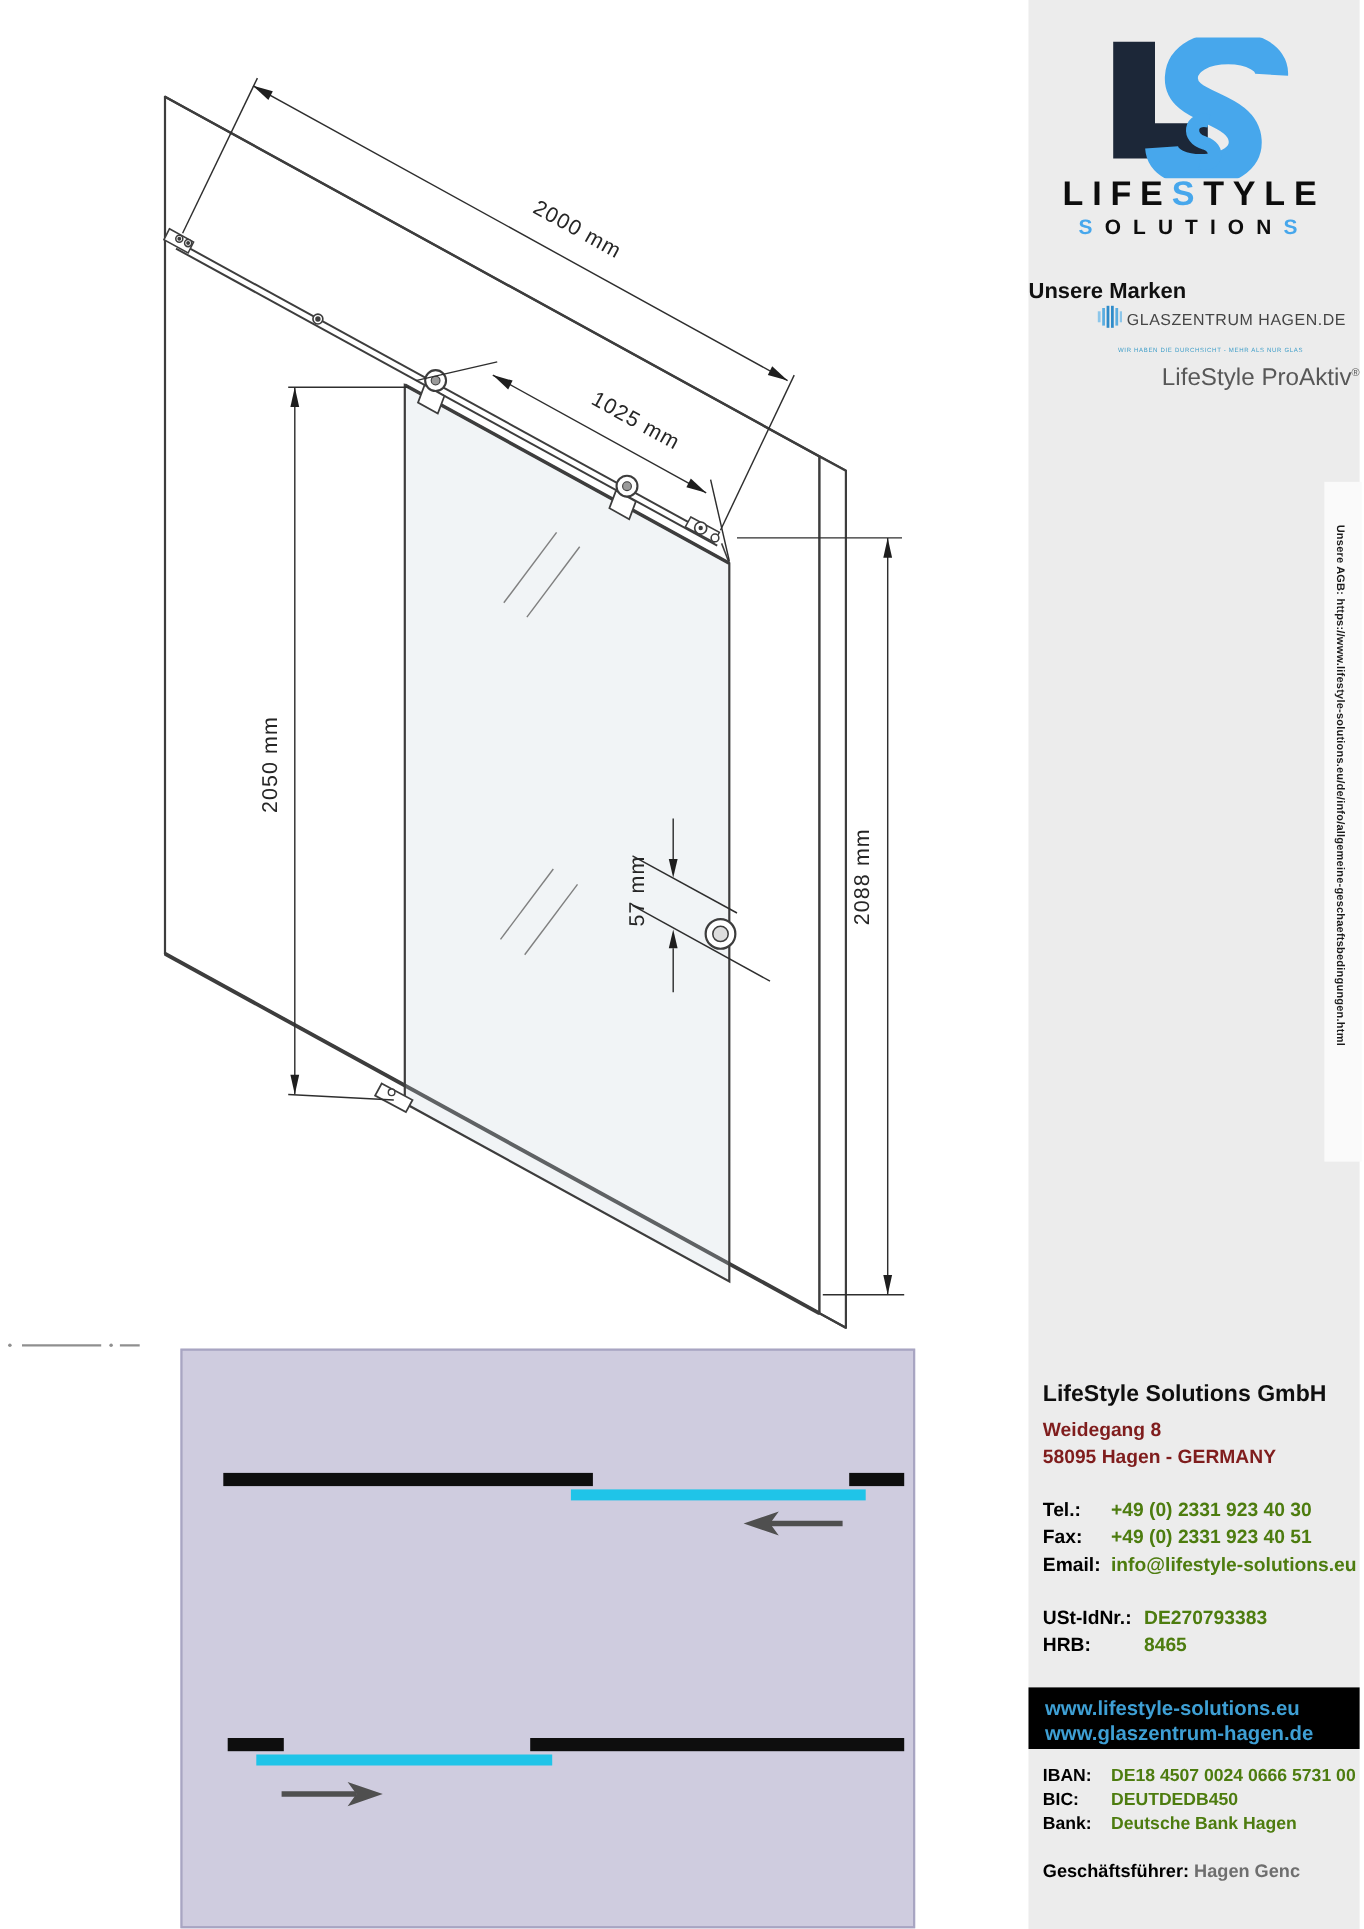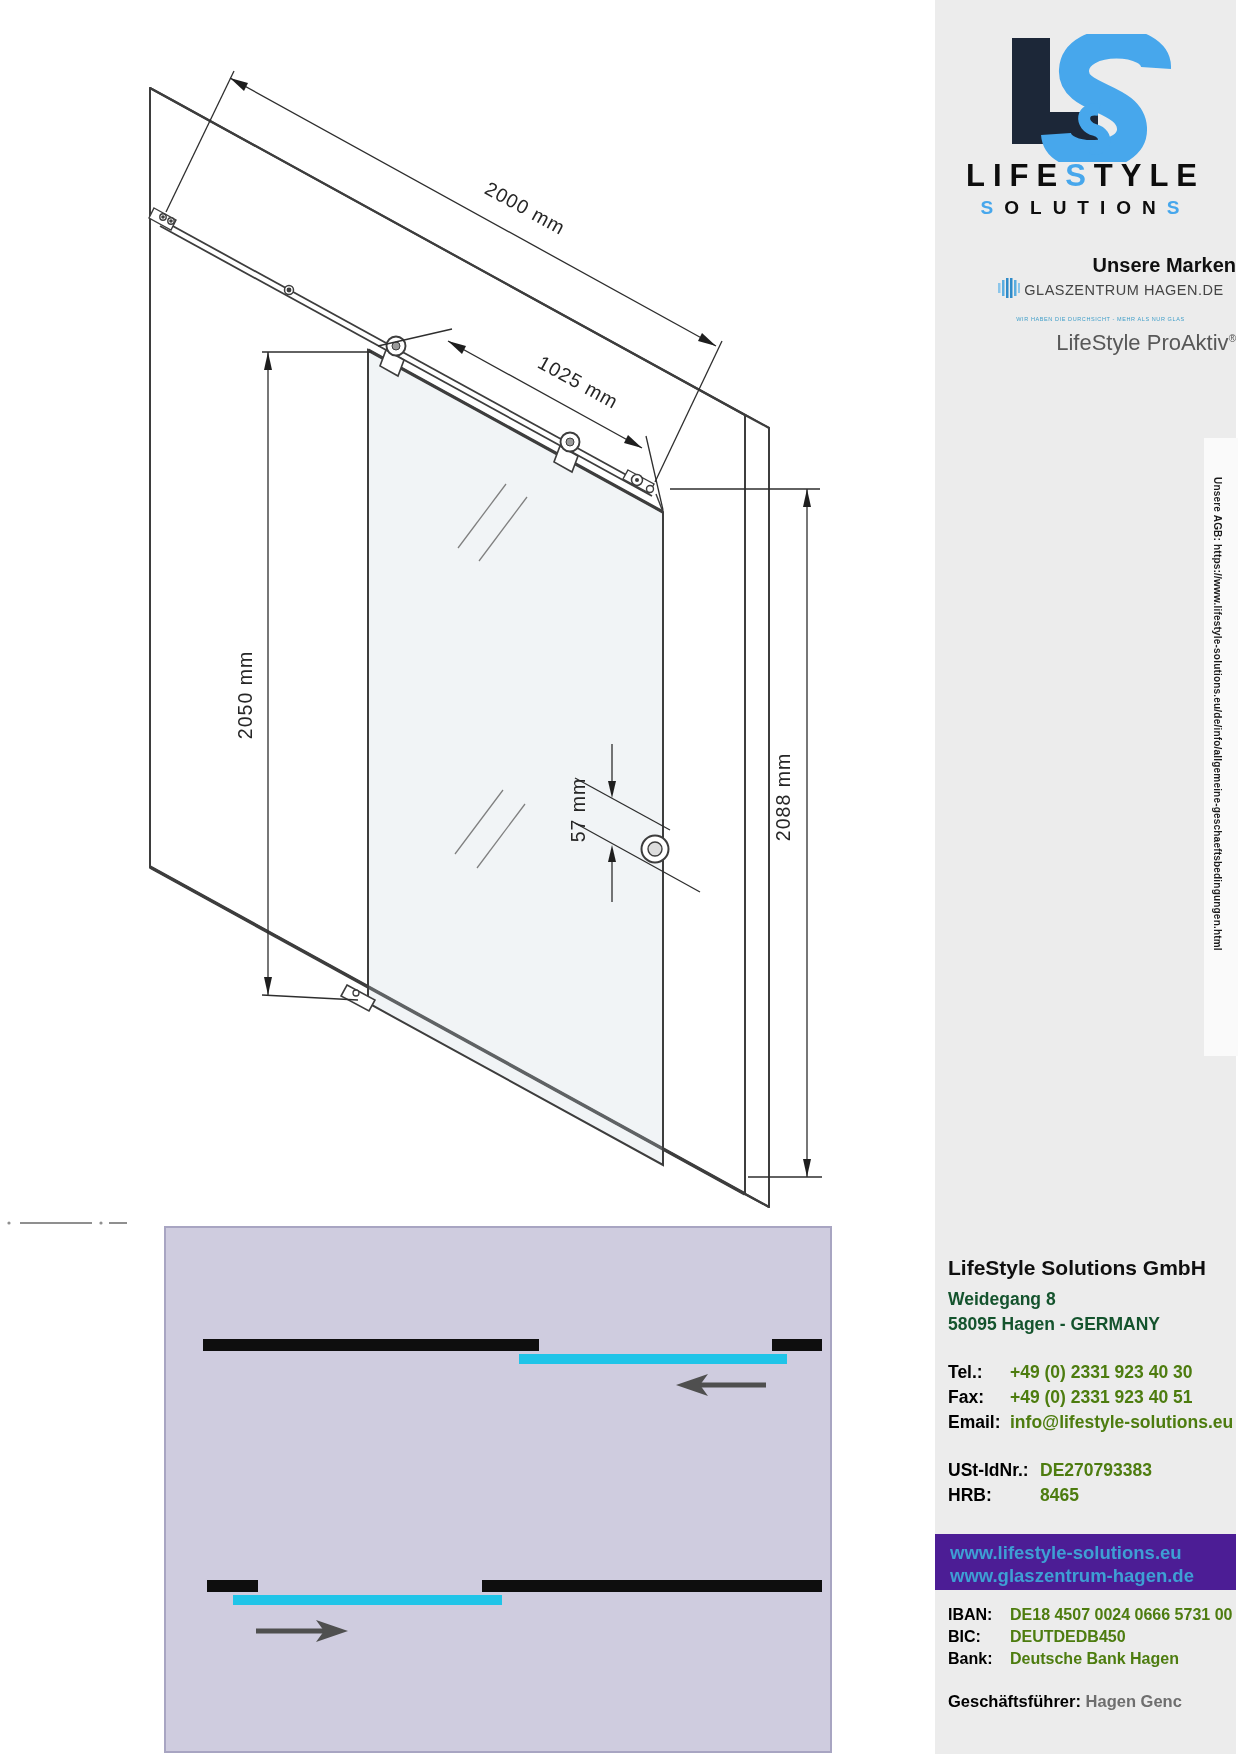--- a/index.html
+++ b/index.html
@@ -24,45 +24,45 @@
 
   .dashdot{left:6px;top:1219px;width:124px;height:8px;}
 
   
   .sidebar{left:935px;top:0;width:301px;height:1754px;background:#ececec;}
   .sidebar .blk{position:absolute;left:0;width:100%;}
   .logo-svg{display:block;margin:0 auto;}
   .wordmark1{top:158px;text-align:center;font-size:31px;font-weight:bold;color:#0d0d0d;letter-spacing:8px;}
   .wordmark2{top:197px;text-align:center;font-size:19px;font-weight:bold;color:#0d0d0d;letter-spacing:11px;}
   .blue{color:#47a7ec;}
-  .brand-head{top:254px;text-align:right;font-size:20px;font-weight:bold;color:#101010;}
+  .brand-head{top:254px;text-align:left;font-size:20px;font-weight:bold;color:#101010;}
   .glaszentrum{top:276px;text-align:center;color:#454545;font-size:14.5px;letter-spacing:.5px;white-space:nowrap;margin-left:25px;}
   .glaszentrum svg{vertical-align:-5px;margin-right:3px;}
   .gz-tagline{top:316px;text-align:center;font-size:5.5px;color:#3f9ec9;letter-spacing:.6px;padding-left:30px;box-sizing:border-box;}
   .proaktiv{top:330px;text-align:right;font-size:22px;color:#585858;font-weight:500;}
   .proaktiv sup{font-size:10px;}
 
   .agb-strip{position:absolute;left:269px;top:438px;width:34px;height:618px;background:#fafafa;}
   .agb-text{
     position:absolute;left:277px;top:477px;height:585px;
     writing-mode:vertical-rl;font-size:10px;font-weight:bold;color:#1a1a1a;letter-spacing:.2px;white-space:nowrap;
   }
 
   .company{top:1256px;padding-left:13px;box-sizing:border-box;}
   .company .name{font-size:21px;font-weight:bold;color:#0f0f0f;margin-bottom:7px;}
-  .company .line{font-size:17.5px;font-weight:bold;color:#14532d;line-height:25px;}
+  .company .line{font-size:17.5px;font-weight:bold;color:#7f1d1d;line-height:25px;}
 
   .kv{display:grid;grid-template-columns:62px 1fr;row-gap:4px;padding-left:13px;box-sizing:border-box;}
   .kv.wide{grid-template-columns:92px 1fr;}
   .kv .k{font-size:17.5px;font-weight:bold;color:#000;}
   .kv .v{font-size:17.5px;font-weight:bold;color:#4d7c0f;white-space:nowrap;}
   .contact{top:1362px;}
   .tax{top:1460px;}
 
-  .links-band{top:1534px;left:-2px;width:303px;height:56px;background:#4c1d95;padding:7px 0 0 15px;box-sizing:border-box;}
+  .links-band{top:1534px;left:-2px;width:303px;height:56px;background:#000000;padding:7px 0 0 15px;box-sizing:border-box;}
   .links-band .lnk{font-size:18.5px;font-weight:bold;color:#3e9fd4;line-height:23px;}
 
   .bank{top:1606px;}
   .bank .k,.bank .v{font-size:16px;}
   .ceo{top:1692px;padding-left:13px;font-size:16.5px;font-weight:bold;}
   .ceo .k{color:#000;}
   .ceo .v{color:#6e6e6e;}
 </style>
 </head>
 <body>

